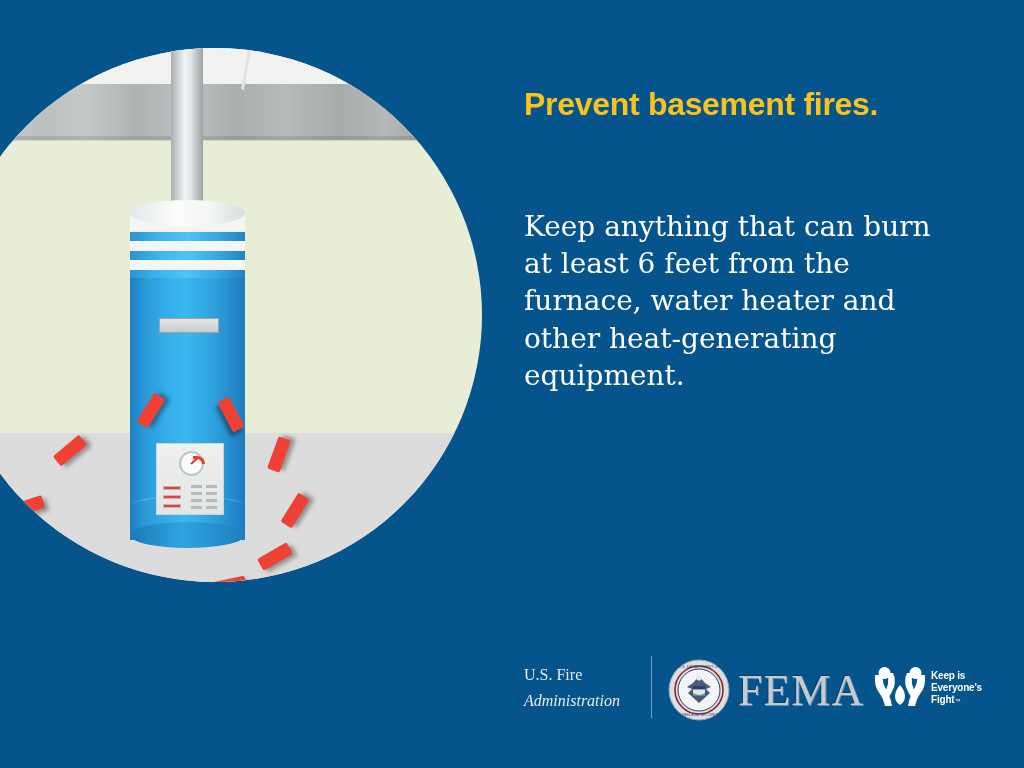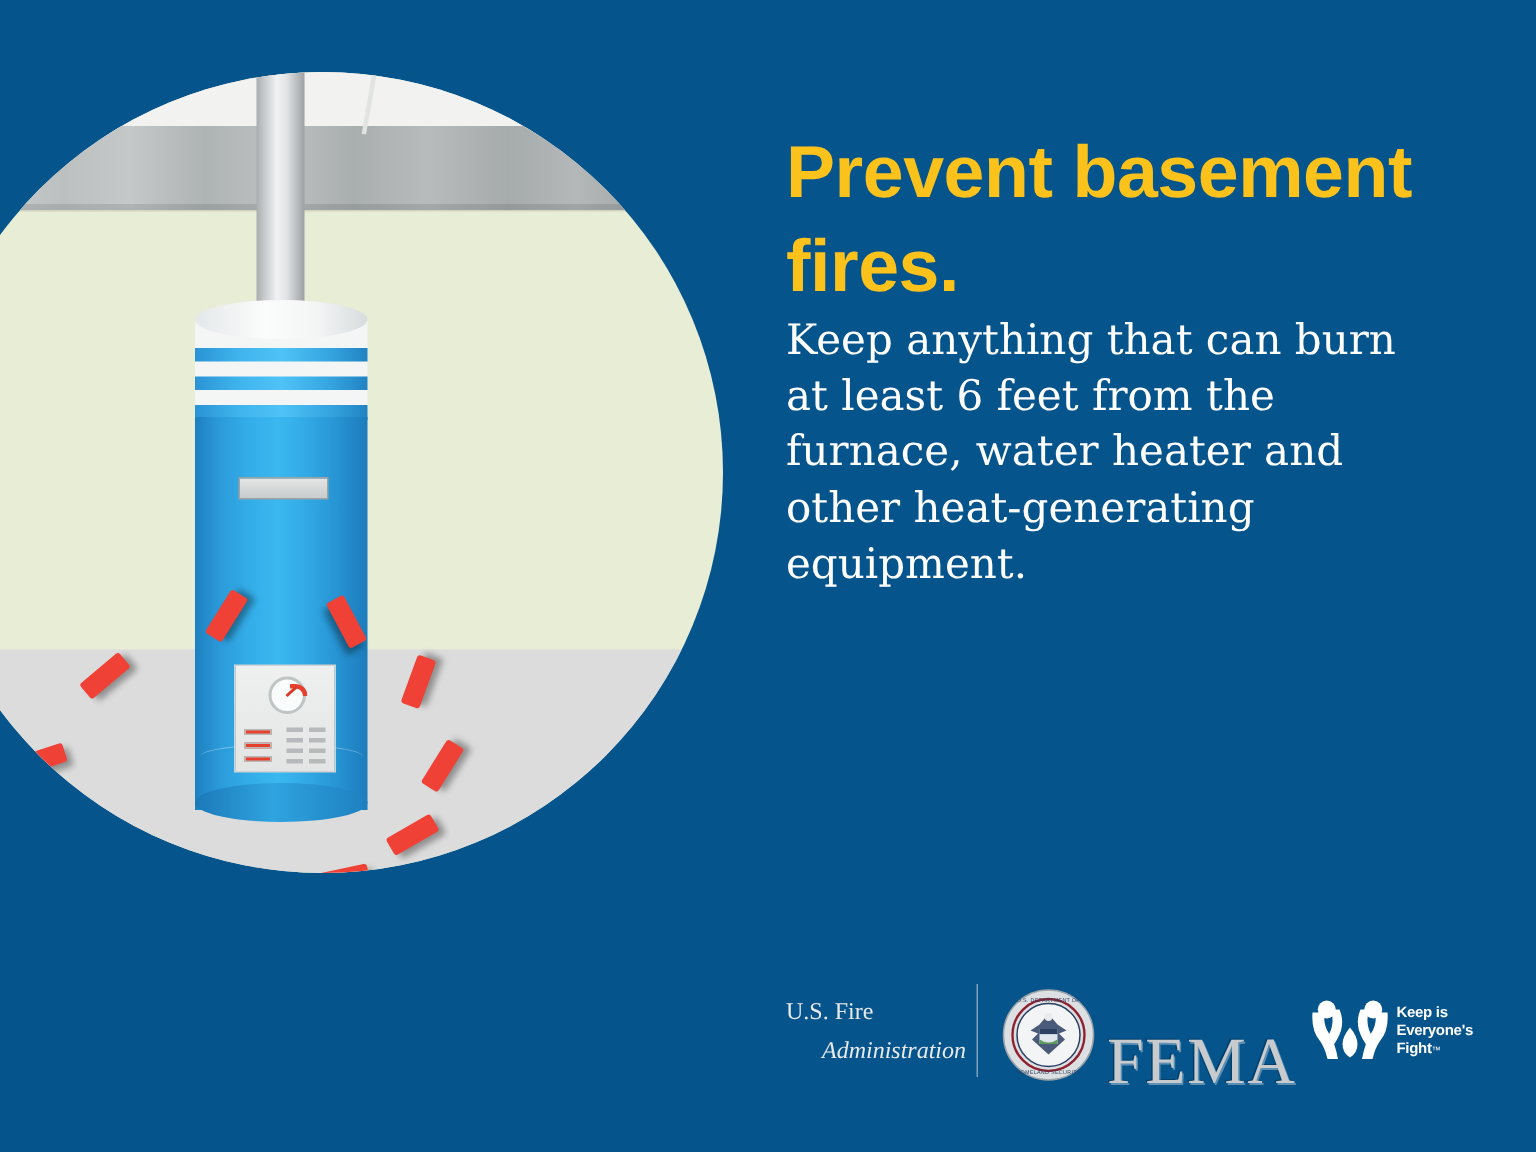--- a/index.html
+++ b/index.html
@@ -257,21 +257,21 @@
     box-shadow: 3px 4px 4px rgba(0,0,0,0.35);
   }
 
   
   #headline {
     position: absolute;
     left: 524px;
     top: 84px;
     width: 430px;
     color: #FBC21B;
-    font-size: 49px;
+    font-size: 32px;
     line-height: 1.28;
     font-weight: bold;
     letter-spacing: -0.3px;
   }
   #body-copy {
     position: absolute;
     left: 524px;
     top: 208px;
     width: 420px;
     color: #FFFFFF;
@@ -293,21 +293,21 @@
   #usfa-text {
     position: absolute;
     left: 524px;
     top: 12px;
     width: 120px;
     color: #E9EAEC;
     font-family: "Liberation Serif", serif;
     font-size: 16px;
     line-height: 1.62;
   }
-  .usfa-l2 { font-style: italic; margin-left: 24px; }
+  .usfa-l2 { font-style: italic; }
 
   #footer-divider {
     position: absolute;
     left: 651px;
     top: 6px;
     width: 1px;
     height: 62px;
     background: #7FA0BC;
   }
 
@@ -324,21 +324,20 @@
   #fema-word {
     position: absolute;
     left: 738px;
     top: 669px;
     color: #C8CBCE;
     font-family: "Liberation Serif", serif;
     font-size: 44px;
     letter-spacing: 1px;
     line-height: 1;
     text-shadow: 1px 1px 0 rgba(255,255,255,0.35), -1px -1px 0 rgba(0,0,0,0.25);
-    margin-top: 17px;
   }
 
   
   #fef-logo {
     position: absolute;
     left: 871px;
     top: 660px;
     width: 120px;
     height: 60px;
   }

